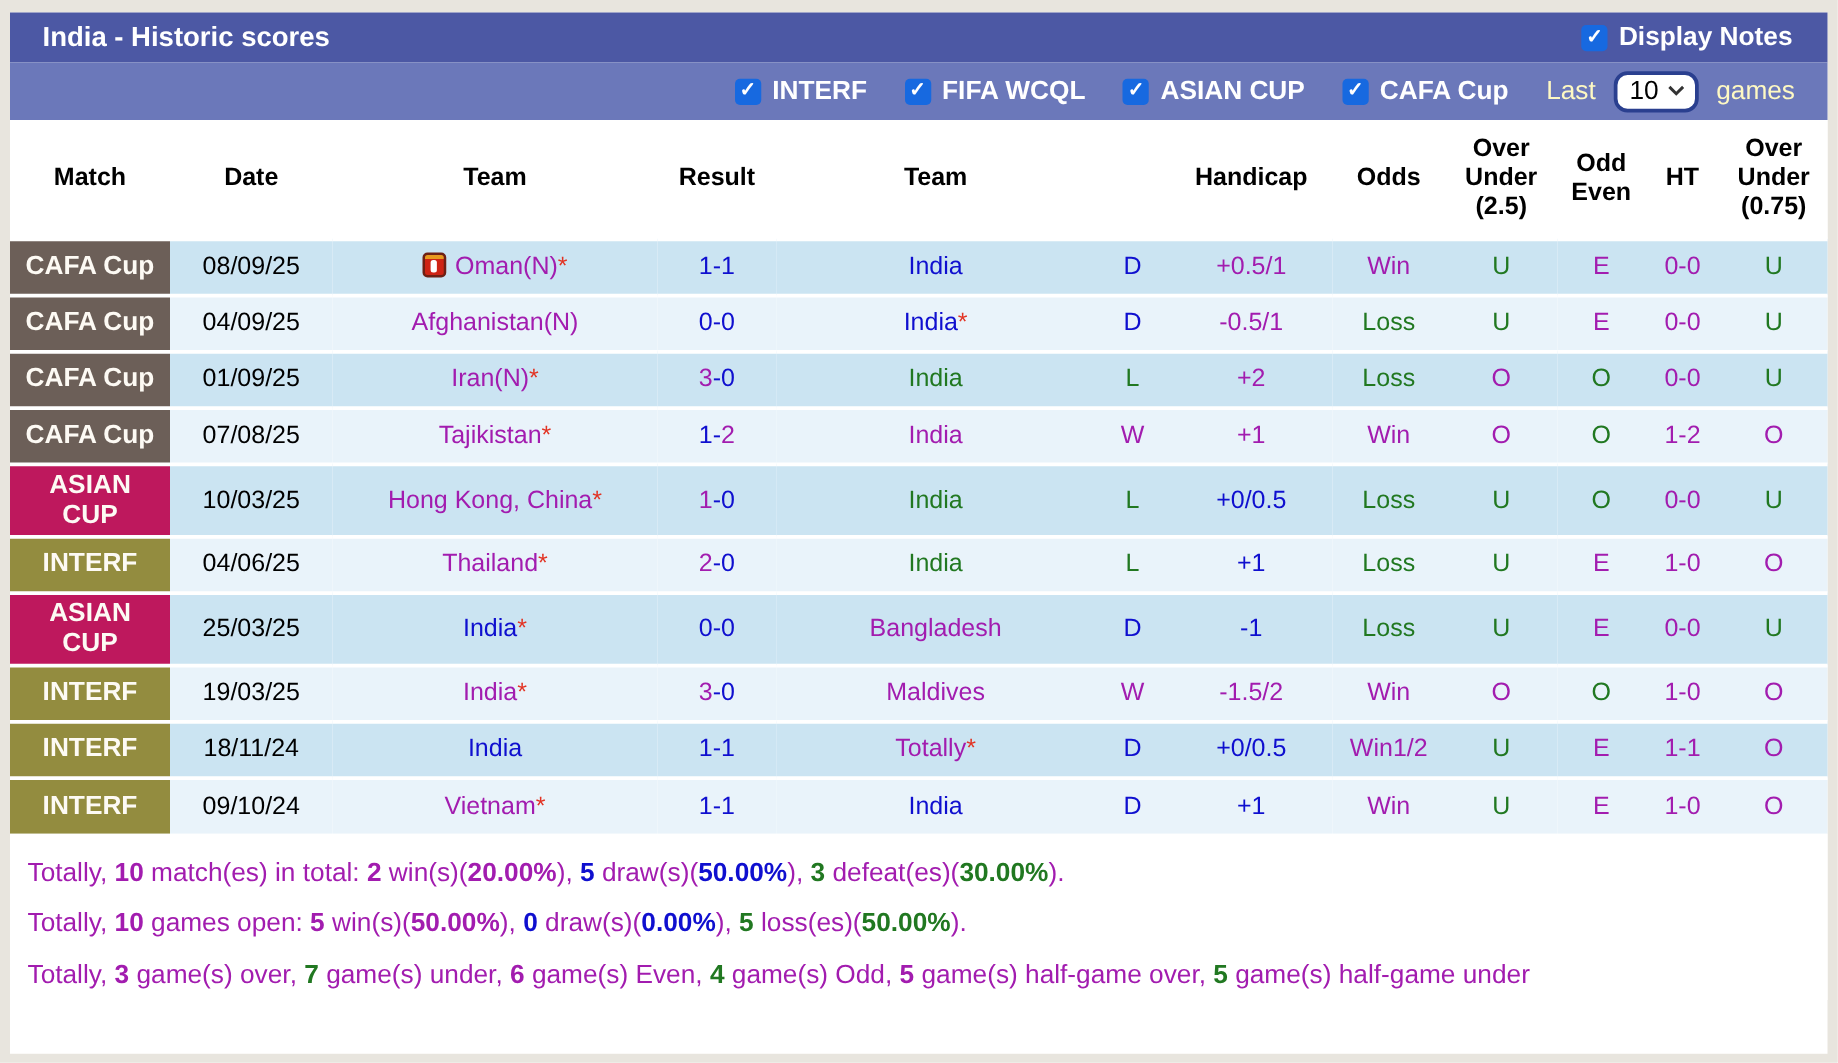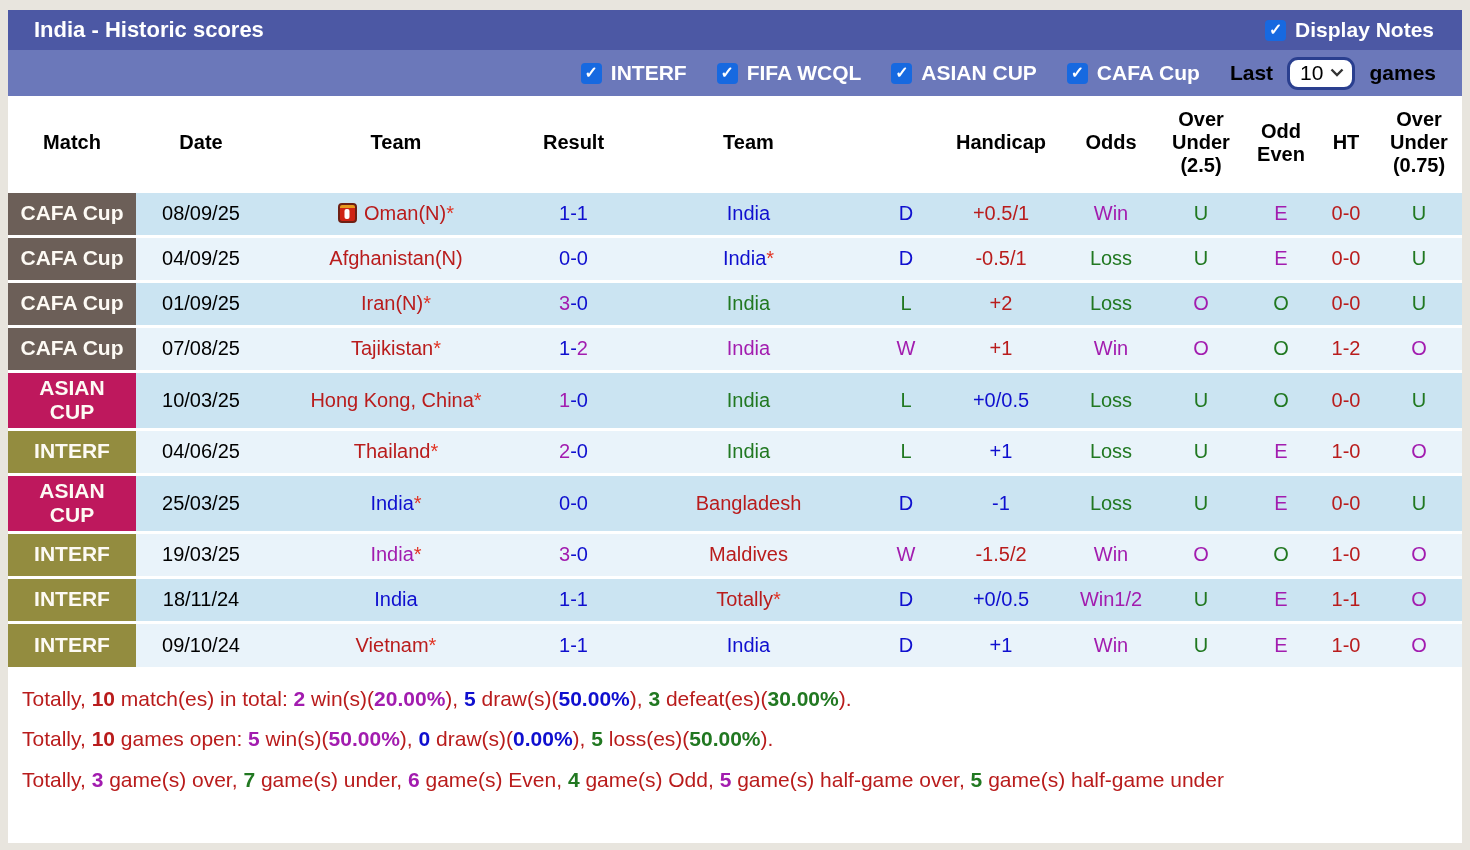--- a/index.html
+++ b/index.html
@@ -8,21 +8,21 @@
 
   
   .title-bar { height:40px; background:#4c58a4; display:flex; align-items:center; justify-content:space-between; padding:0 28px 0 26px; }
   .title-bar .title { color:#ffffff; font-size:22px; font-weight:bold; }
   .display-notes { display:flex; align-items:center; gap:9px; color:#ffffff; font-size:21px; font-weight:bold; cursor:pointer; }
 
   
   .filter-bar { height:46px; background:#6b78ba; display:flex; align-items:center; justify-content:flex-end; padding-right:26px; gap:14px; }
   .filter { display:flex; align-items:center; gap:9px; color:#ffffff; font-size:21px; font-weight:bold; margin-right:16px; cursor:pointer; }
   .cb { width:21px; height:21px; background:#1769e0; border-radius:4px; color:#ffffff; font-size:16px; font-weight:bold; display:inline-flex; align-items:center; justify-content:center; line-height:1; }
-  .last-label, .games-label { color:#000000; font-size:21px; font-weight:bold; }
+  .last-label, .games-label { color:#fef9c3; font-size:21px; font-weight:normal; }
   .select { background:#ffffff; border:3px solid #2a3f8f; border-radius:11px; padding:1px 8px 2px 10px; display:inline-flex; align-items:center; gap:7px; font-size:21px; color:#000; cursor:pointer; }
 
   
   table { border-collapse:collapse; width:1454px; table-layout:fixed; }
   thead th { height:95px; background:#ffffff; color:#000; font-size:20px; font-weight:bold; text-align:center; vertical-align:middle; padding:0 4px; line-height:1.15; }
   td { font-size:20px; text-align:center; vertical-align:middle; padding:0 2px; }
   tr.match-row td { border-top:3px solid #ffffff; height:45px; }
   tr.h-tall td { height:58px; }
   tr.note-row td { height:42px; border-top:none; }
   tr.shade-dark td { background:#cbe4f2; }
@@ -34,21 +34,21 @@
   .badge { color:#fdfaf4; font-weight:bold; font-size:21px; line-height:1.15; }
   .star { color:#e23323; }
   .card-icon { display:inline-block; width:19px; height:20px; border:2px solid #6e2014; border-radius:4px; background:linear-gradient(180deg,#e89a1e 0 20%,#ce2415 20%); position:relative; vertical-align:-3px; margin-right:7px; }
   .card-icon::after { content:""; position:absolute; left:50%; top:55%; transform:translate(-50%,-50%); width:5px; height:10px; background:#fff; border-radius:2px; }
 
   
   .summary { padding:12px 14px 0 14px; background:#ffffff; }
   .summary-line { font-size:21px; color:#000; line-height:1.92; }
   .summary-line b { font-weight:bold; }
 
-  .c-blue { color:#0f0fcf; } .c-red { color:#a21caf; } .c-green { color:#217821; } .c-black { color:#b91c1c; }
+  .c-blue { color:#0f0fcf; } .c-red { color:#a21caf; } .c-green { color:#217821; } .c-black { color:#a21caf; }
   .chev { display:inline-block; }
 </style>
 </head>
 <body>
 
 <div class="page">
 
   <div class="title-bar">
     <span class="title">India - Historic scores</span>
     <span class="display-notes">

